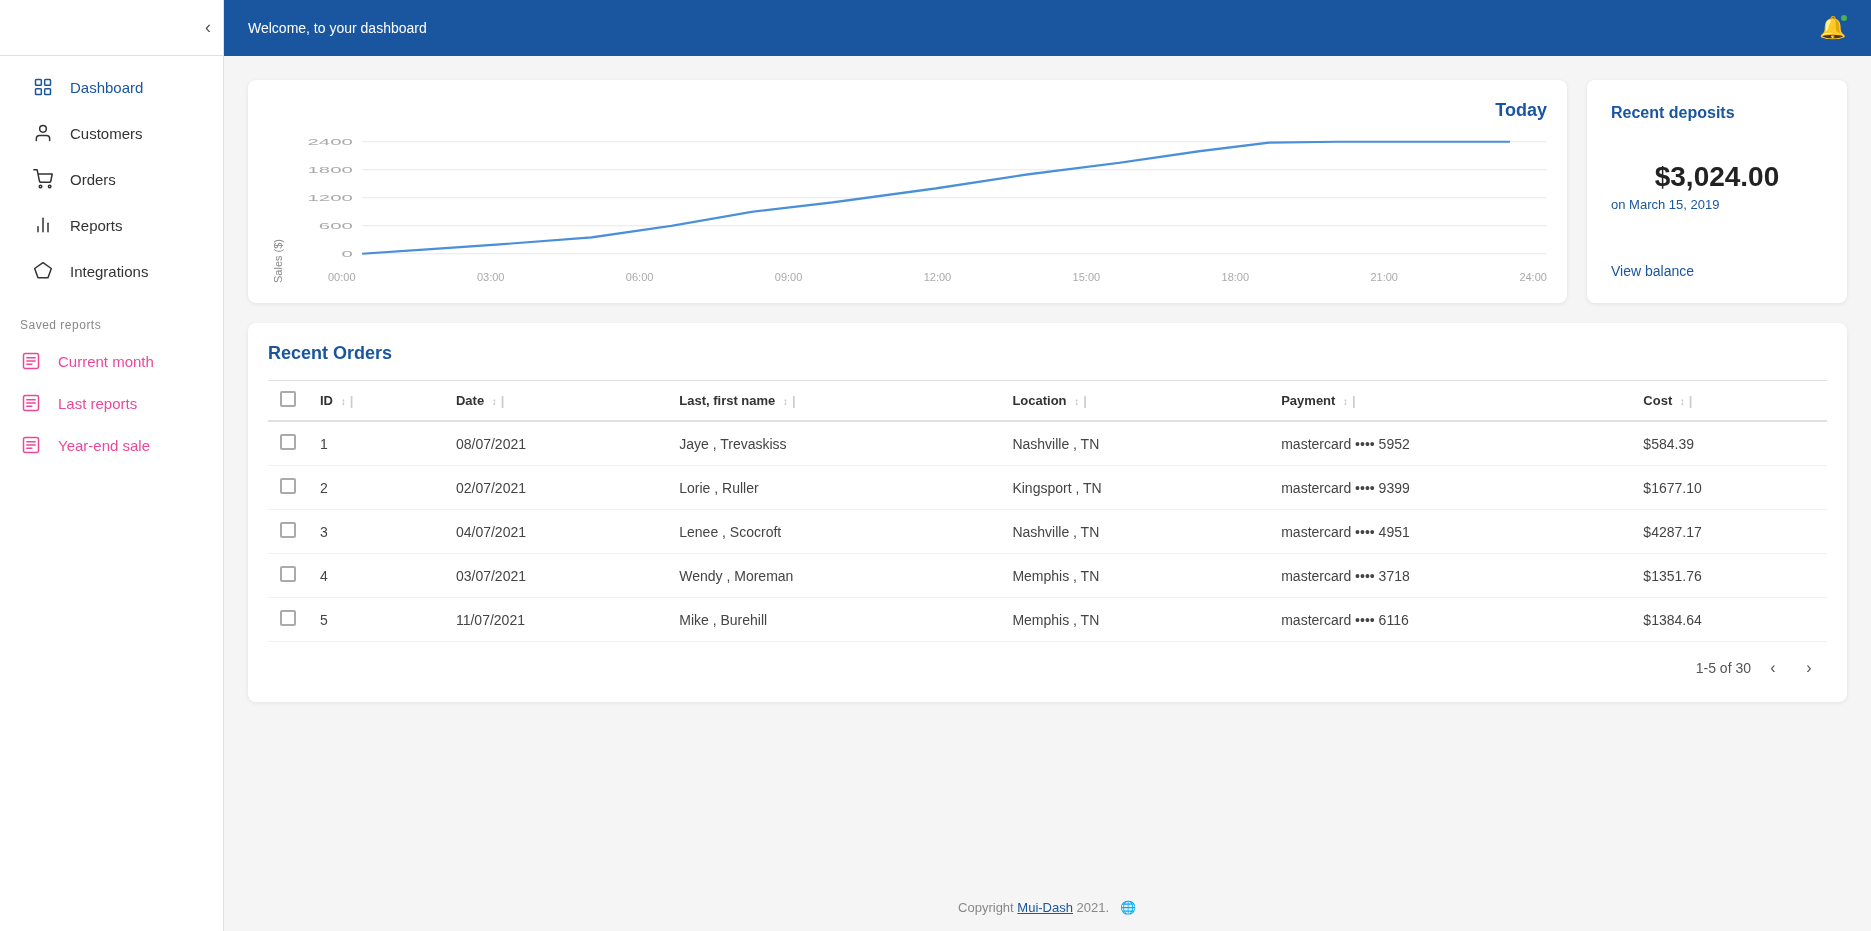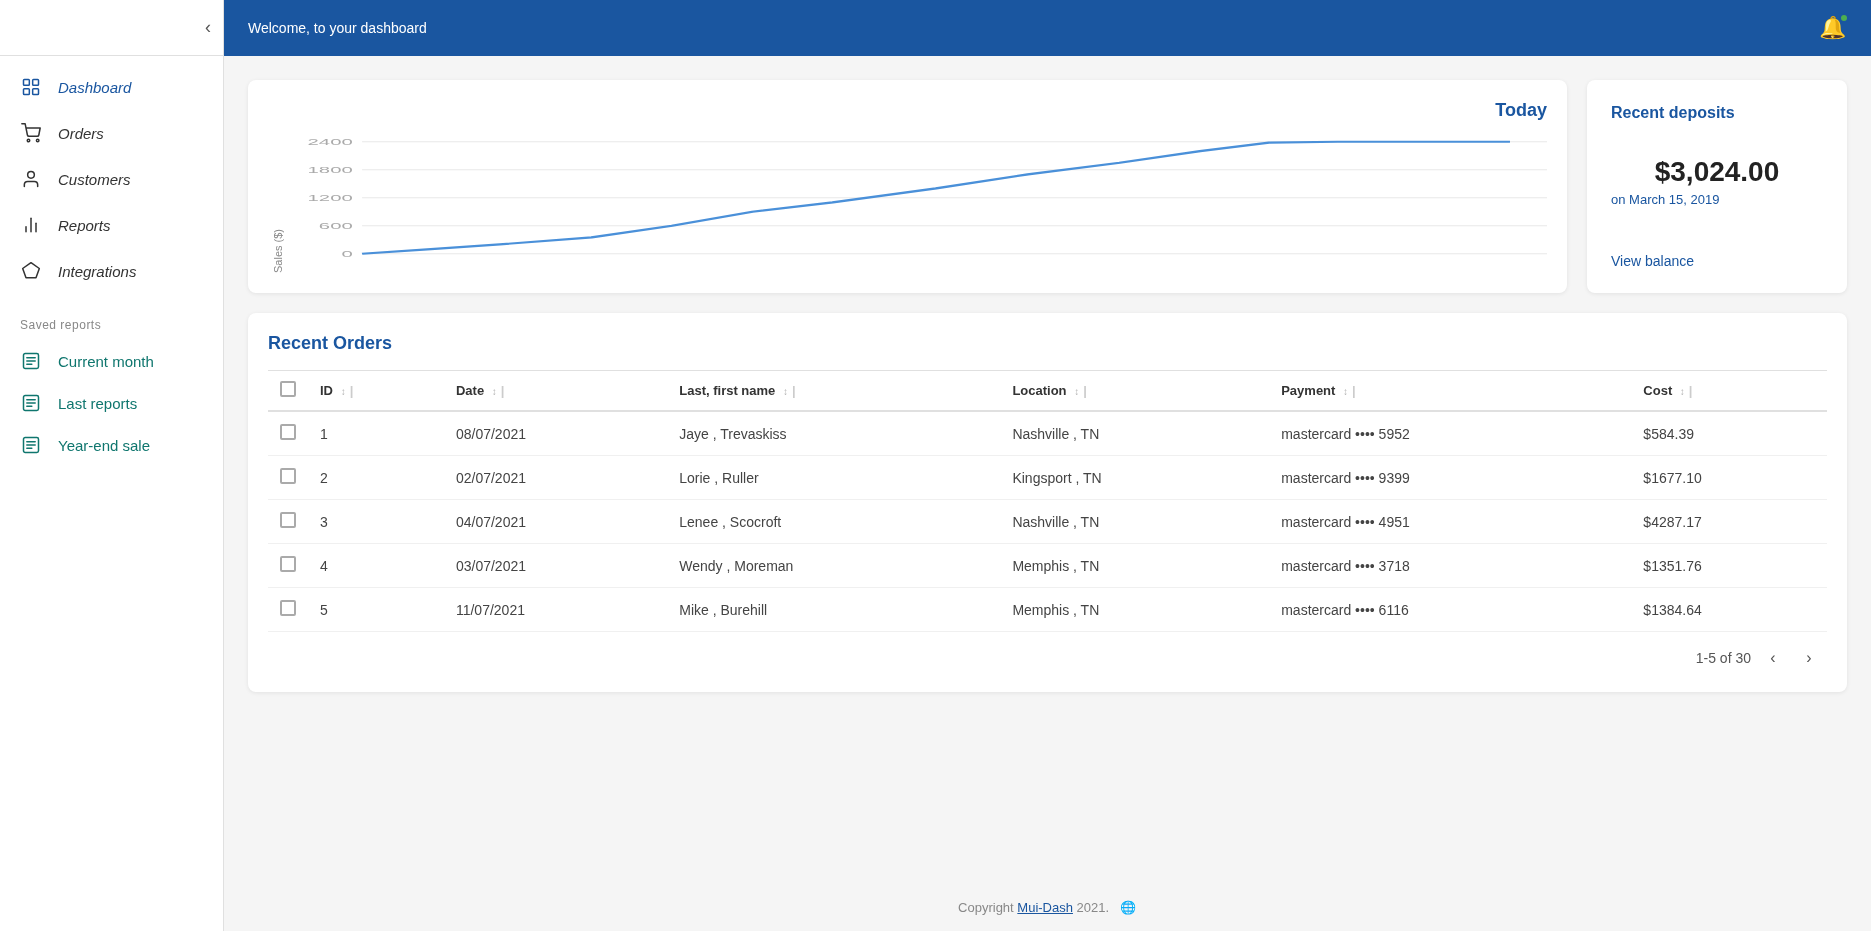--- a/index.html
+++ b/index.html
@@ -14,28 +14,28 @@
     .header { background: #1a56a0; color: #fff; padding: 0 24px; height: 56px; display: flex; align-items: center; justify-content: space-between; flex-shrink: 0; }
     .header-title { font-size: 14px; font-weight: 500; }
     .header-bell { font-size: 22px; position: relative; cursor: pointer; }
     .bell-dot { width: 10px; height: 10px; background: #4caf50; border-radius: 50%; position: absolute; top: -2px; right: -2px; border: 2px solid #1a56a0; }
 
     
     .sidebar-top { height: 56px; display: flex; align-items: center; justify-content: flex-end; padding: 0 12px; border-bottom: 1px solid #e0e0e0; }
     .sidebar-collapse { font-size: 18px; cursor: pointer; color: #555; }
 
     
-    .nav-items { padding: 8px 0; font-style: italic; }
+    .nav-items { padding: 8px 12px; }
     .nav-item { display: flex; align-items: center; gap: 16px; padding: 12px 20px; cursor: pointer; color: #333; font-size: 15px; }
     .nav-item.active { color: #1a56a0; }
     .nav-icon { width: 22px; height: 22px; display: flex; align-items: center; justify-content: center; flex-shrink: 0; }
 
     
     .saved-reports-label { padding: 16px 20px 8px; font-size: 12px; color: #888; font-weight: 500; letter-spacing: 0.5px; }
-    .saved-item { display: flex; align-items: center; gap: 16px; padding: 10px 20px; cursor: pointer; color: #0f766e; font-size: 15px; }
+    .saved-item { display: flex; align-items: center; gap: 16px; padding: 10px 20px; cursor: pointer; color: #ec4899; font-size: 15px; }
 
     
     .content { padding: 24px; flex: 1; }
     .content-top { display: flex; gap: 20px; margin-bottom: 20px; }
 
     
     .chart-card { background: #fff; border-radius: 8px; padding: 20px; flex: 1; box-shadow: 0 1px 4px rgba(0,0,0,0.08); text-align: right; }
     .chart-title { color: #1a56a0; font-size: 18px; font-weight: 600; margin-bottom: 12px; }
 
     
@@ -92,36 +92,36 @@
             <rect x="3" y="14" width="7" height="7" rx="1"></rect>
             <rect x="14" y="14" width="7" height="7" rx="1"></rect>
           </svg>
         </span>
         <span>Dashboard</span>
       </div>
 
       <div class="nav-item">
         <span class="nav-icon">
           <svg class="icon-svg" viewBox="0 0 24 24">
+            <path d="M20 21v-2a4 4 0 0 0-4-4H8a4 4 0 0 0-4 4v2"></path>
+            <circle cx="12" cy="7" r="4"></circle>
+          </svg>
+        </span>
+        <span>Customers</span>
+      </div>
+
+      <div class="nav-item">
+        <span class="nav-icon">
+          <svg class="icon-svg" viewBox="0 0 24 24">
             <circle cx="9" cy="21" r="1.5"></circle>
             <circle cx="20" cy="21" r="1.5"></circle>
             <path d="M1 1h4l2.68 13.39a2 2 0 0 0 2 1.61h9.72a2 2 0 0 0 2-1.61L23 6H6"></path>
           </svg>
         </span>
         <span>Orders</span>
-      </div>
-
-      <div class="nav-item">
-        <span class="nav-icon">
-          <svg class="icon-svg" viewBox="0 0 24 24">
-            <path d="M20 21v-2a4 4 0 0 0-4-4H8a4 4 0 0 0-4 4v2"></path>
-            <circle cx="12" cy="7" r="4"></circle>
-          </svg>
-        </span>
-        <span>Customers</span>
       </div>
 
       <div class="nav-item">
         <span class="nav-icon">
           <svg class="icon-svg" viewBox="0 0 24 24">
             <line x1="18" y1="20" x2="18" y2="10"></line>
             <line x1="12" y1="20" x2="12" y2="4"></line>
             <line x1="6" y1="20" x2="6" y2="14"></line>
           </svg>
         </span>
@@ -205,20 +205,31 @@
 
                 <text x="35" y="14" text-anchor="end" font-size="11" fill="#aaa">2400</text>
                 <text x="35" y="46" text-anchor="end" font-size="11" fill="#aaa">1800</text>
                 <text x="35" y="78" text-anchor="end" font-size="11" fill="#aaa">1200</text>
                 <text x="35" y="110" text-anchor="end" font-size="11" fill="#aaa">600</text>
                 <text x="35" y="142" text-anchor="end" font-size="11" fill="#aaa">0</text>
 
                 <polyline id="chart-line" fill="none" stroke="#4a90d9" stroke-width="2.5" points="40.0,138.0 77.2,132.7 114.4,127.3 164.0,119.3 207.4,106.0 250.8,90.0 294.2,79.3 350.0,63.3 399.6,47.3 449.2,34.0 492.6,20.7 529.8,11.1 567.0,10.0 660.0,10.0"></polyline>
               </svg>
 
+              <div style="display:flex; justify-content:space-between; margin-left:40px; font-size:11px; color:#aaa; margin-top:-2px;">
+                <span>00:00</span>
+                  <span>03:00</span>
+                  <span>06:00</span>
+                  <span>09:00</span>
+                  <span>12:00</span>
+                  <span>15:00</span>
+                  <span>18:00</span>
+                  <span>21:00</span>
+                  <span>24:00</span>
+              </div>
             </div>
           </div>
         </div>
 
         <div class="deposits-card">
           <div class="deposits-title">Recent deposits</div>
           <div>
             <div class="deposits-amount">$3,024.00</div>
             <div class="deposits-date">on March 15, 2019</div>
           </div>

